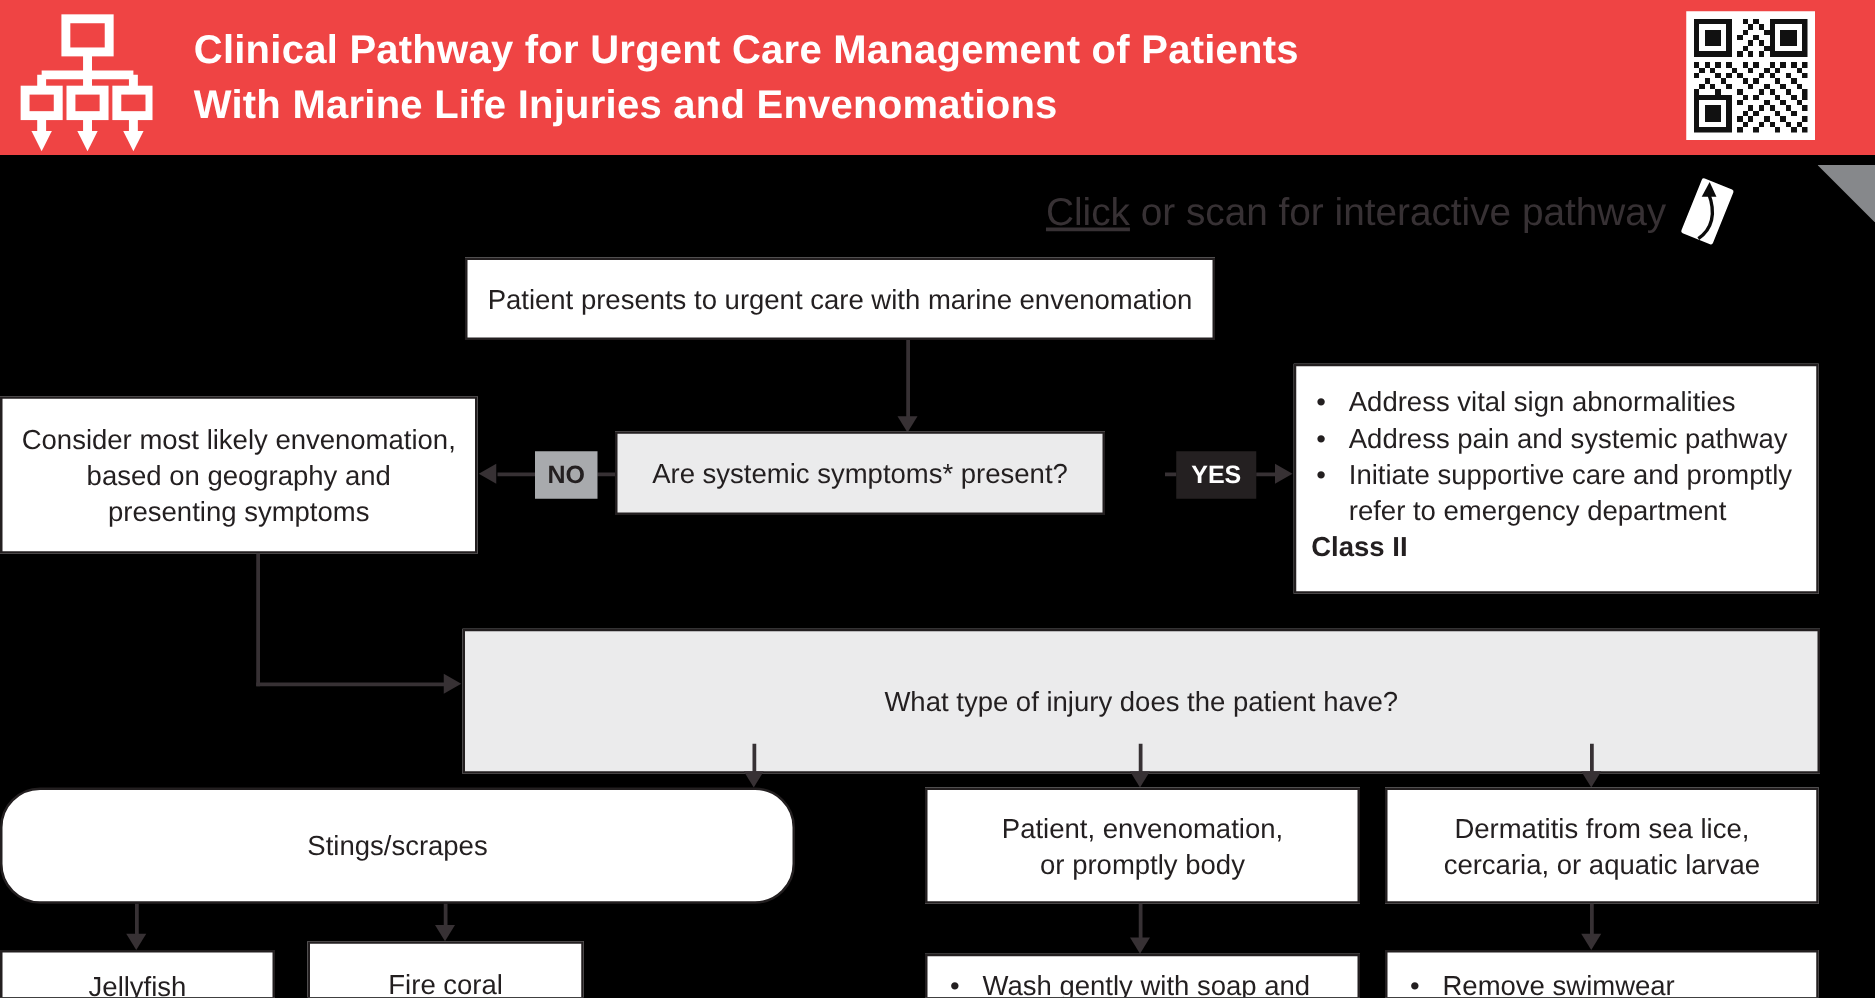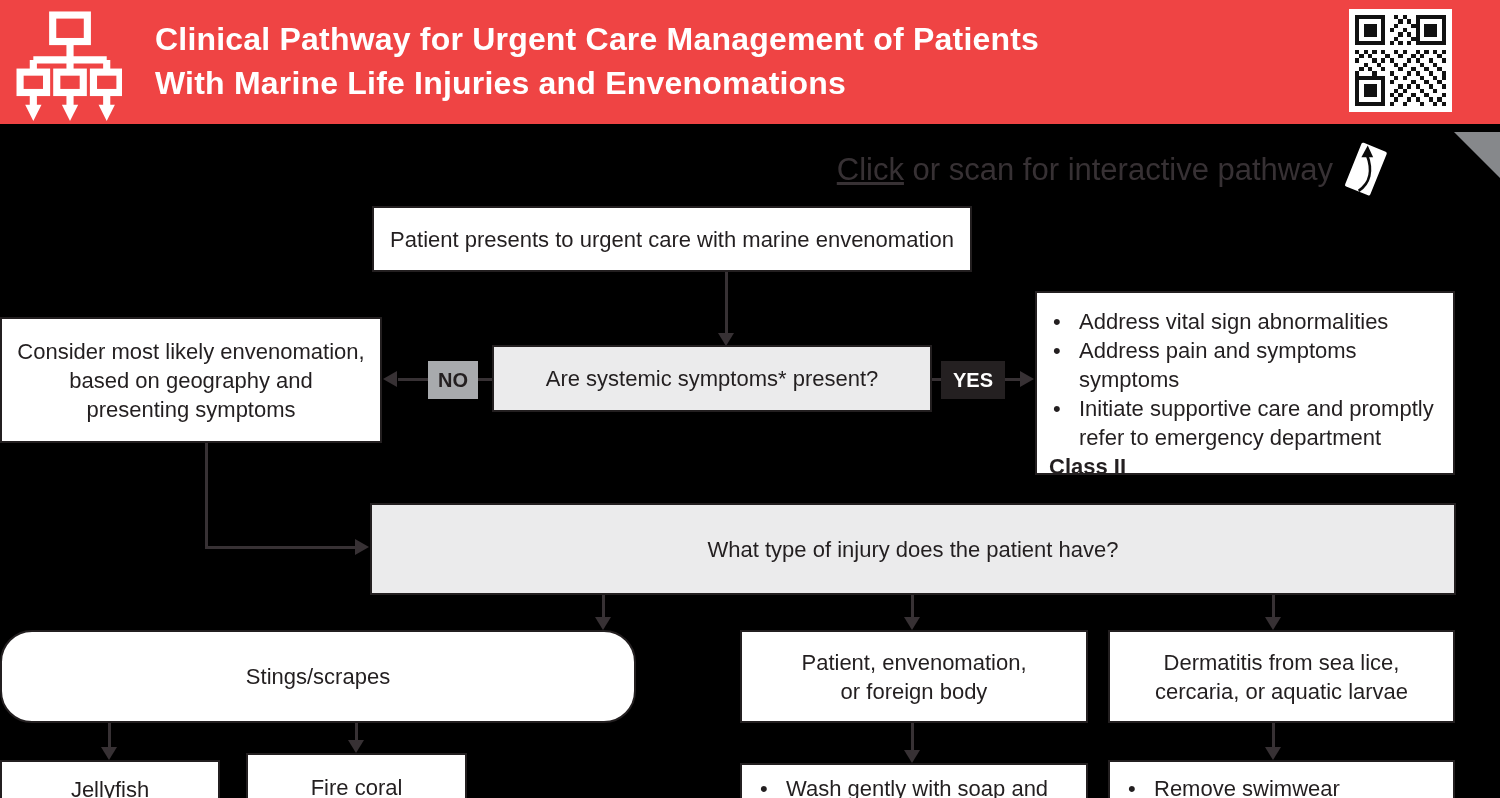--- a/index.html
+++ b/index.html
@@ -104,21 +104,21 @@
     </svg>
   </div>
 
   <div class="node" style="left:372px;top:206px;width:600px;height:66px;">
     <span>Patient presents to urgent care with marine envenomation</span>
   </div>
 
   <div class="line" style="left:725px;top:272px;width:3px;height:62px;"></div>
   <div class="ah-down" style="left:718px;top:333px;"></div>
 
-  <div class="node node--gray" style="left:492px;top:345px;width:440px;height:67px;">
+  <div class="node node--gray" style="left:492px;top:345px;width:392px;height:67px;">
     <span>Are systemic symptoms* present?</span>
   </div>
 
   <div class="line" style="left:478px;top:378px;width:14px;height:3px;"></div>
   <div class="tag tag--no" style="left:428px;top:361px;width:50px;height:38px;">
     <span>NO</span>
   </div>
   <div class="line" style="left:398px;top:378px;width:30px;height:3px;"></div>
   <div class="ah-left" style="left:383px;top:371px;"></div>
 
@@ -131,47 +131,47 @@
 
   <div class="node" style="left:0px;top:317px;width:382px;height:126px;">
     <span>Consider most likely envenomation,</span>
     <span>based on geography and</span>
     <span>presenting symptoms</span>
   </div>
 
   <div class="node node--left" style="left:1035px;top:291px;width:420px;height:184px;padding:14px 8px 0 12px;">
     <ul class="blist">
       <li>Address vital sign abnormalities</li>
-      <li>Address pain and symptoms symptoms</li>
+      <li>Address pain and systemic pathway</li>
       <li>Initiate supportive care and promptly refer to emergency department</li>
     </ul>
     <div class="class-label">Class II</div>
   </div>
 
   <div class="line" style="left:205px;top:443px;width:3px;height:106px;"></div>
   <div class="line" style="left:205px;top:546px;width:151px;height:3px;"></div>
   <div class="ah-right" style="left:355px;top:539px;"></div>
 
-  <div class="node node--gray" style="left:370px;top:503px;width:1086px;height:92px;">
+  <div class="node node--gray" style="left:370px;top:503px;width:1086px;height:116px;">
     <span>What type of injury does the patient have?</span>
   </div>
 
   <div class="line" style="left:602px;top:595px;width:3px;height:24px;"></div>
   <div class="ah-down" style="left:595px;top:617px;"></div>
   <div class="line" style="left:911px;top:595px;width:3px;height:24px;"></div>
   <div class="ah-down" style="left:904px;top:617px;"></div>
   <div class="line" style="left:1272px;top:595px;width:3px;height:24px;"></div>
   <div class="ah-down" style="left:1265px;top:617px;"></div>
 
   <div class="node" style="left:0px;top:630px;width:636px;height:93px;border-radius:32px;">
     <span>Stings/scrapes</span>
   </div>
   <div class="node" style="left:740px;top:630px;width:348px;height:93px;">
     <span>Patient, envenomation,</span>
-    <span>or foreign body</span>
+    <span>or promptly body</span>
   </div>
   <div class="node" style="left:1108px;top:630px;width:347px;height:93px;">
     <span>Dermatitis from sea lice,</span>
     <span>cercaria, or aquatic larvae</span>
   </div>
 
   <div class="line" style="left:108px;top:723px;width:3px;height:26px;"></div>
   <div class="ah-down" style="left:101px;top:747px;"></div>
   <div class="line" style="left:355px;top:723px;width:3px;height:19px;"></div>
   <div class="ah-down" style="left:348px;top:740px;"></div>

